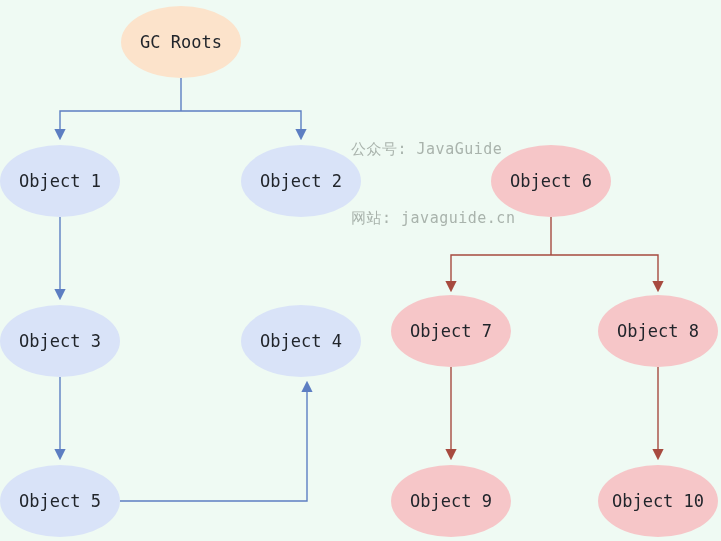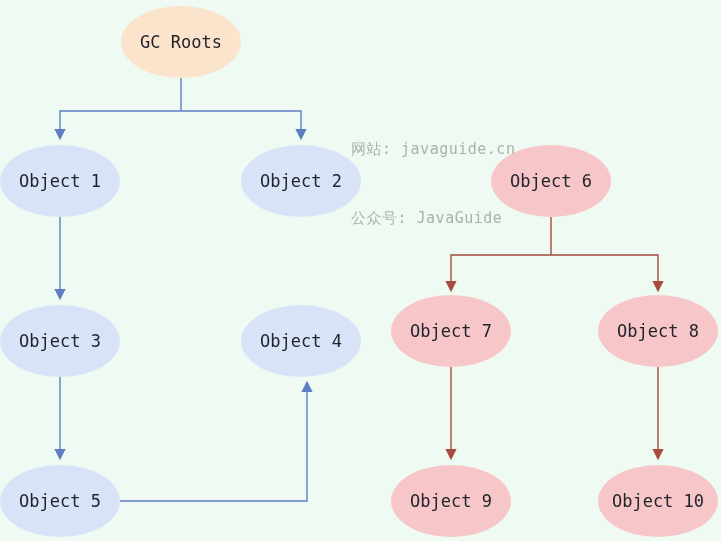--- a/index.html
+++ b/index.html
@@ -114,16 +114,16 @@
       <text class="node-label" x="451" y="507">Object 9</text>
     </g>
 
     <g>
       <ellipse cx="658" cy="501" rx="60" ry="36" fill="#f6c6c8"></ellipse>
       <text class="node-label" x="658" y="507">Object 10</text>
     </g>
   </svg>
 
   <div class="watermark">
+    <div>公众号: JavaGuide</div>
     <div>网站: javaguide.cn</div>
-    <div>公众号: JavaGuide</div>
   </div>
 </div>
 
 </body></html>

